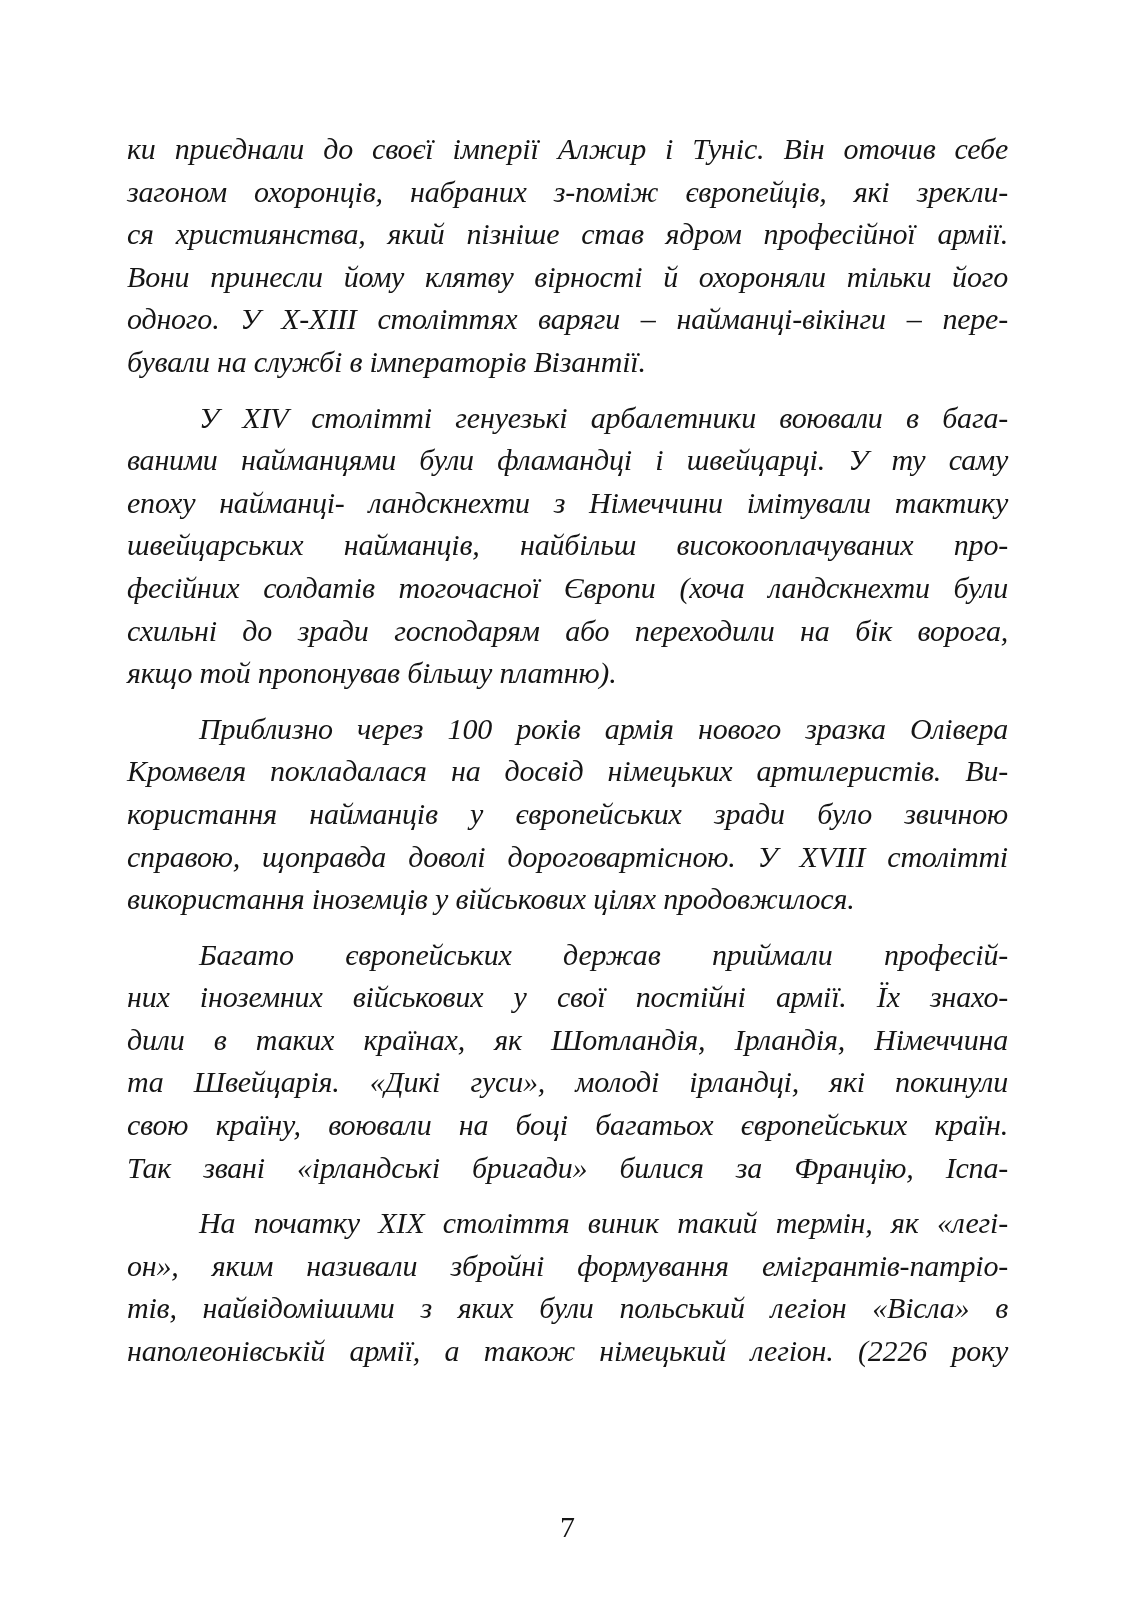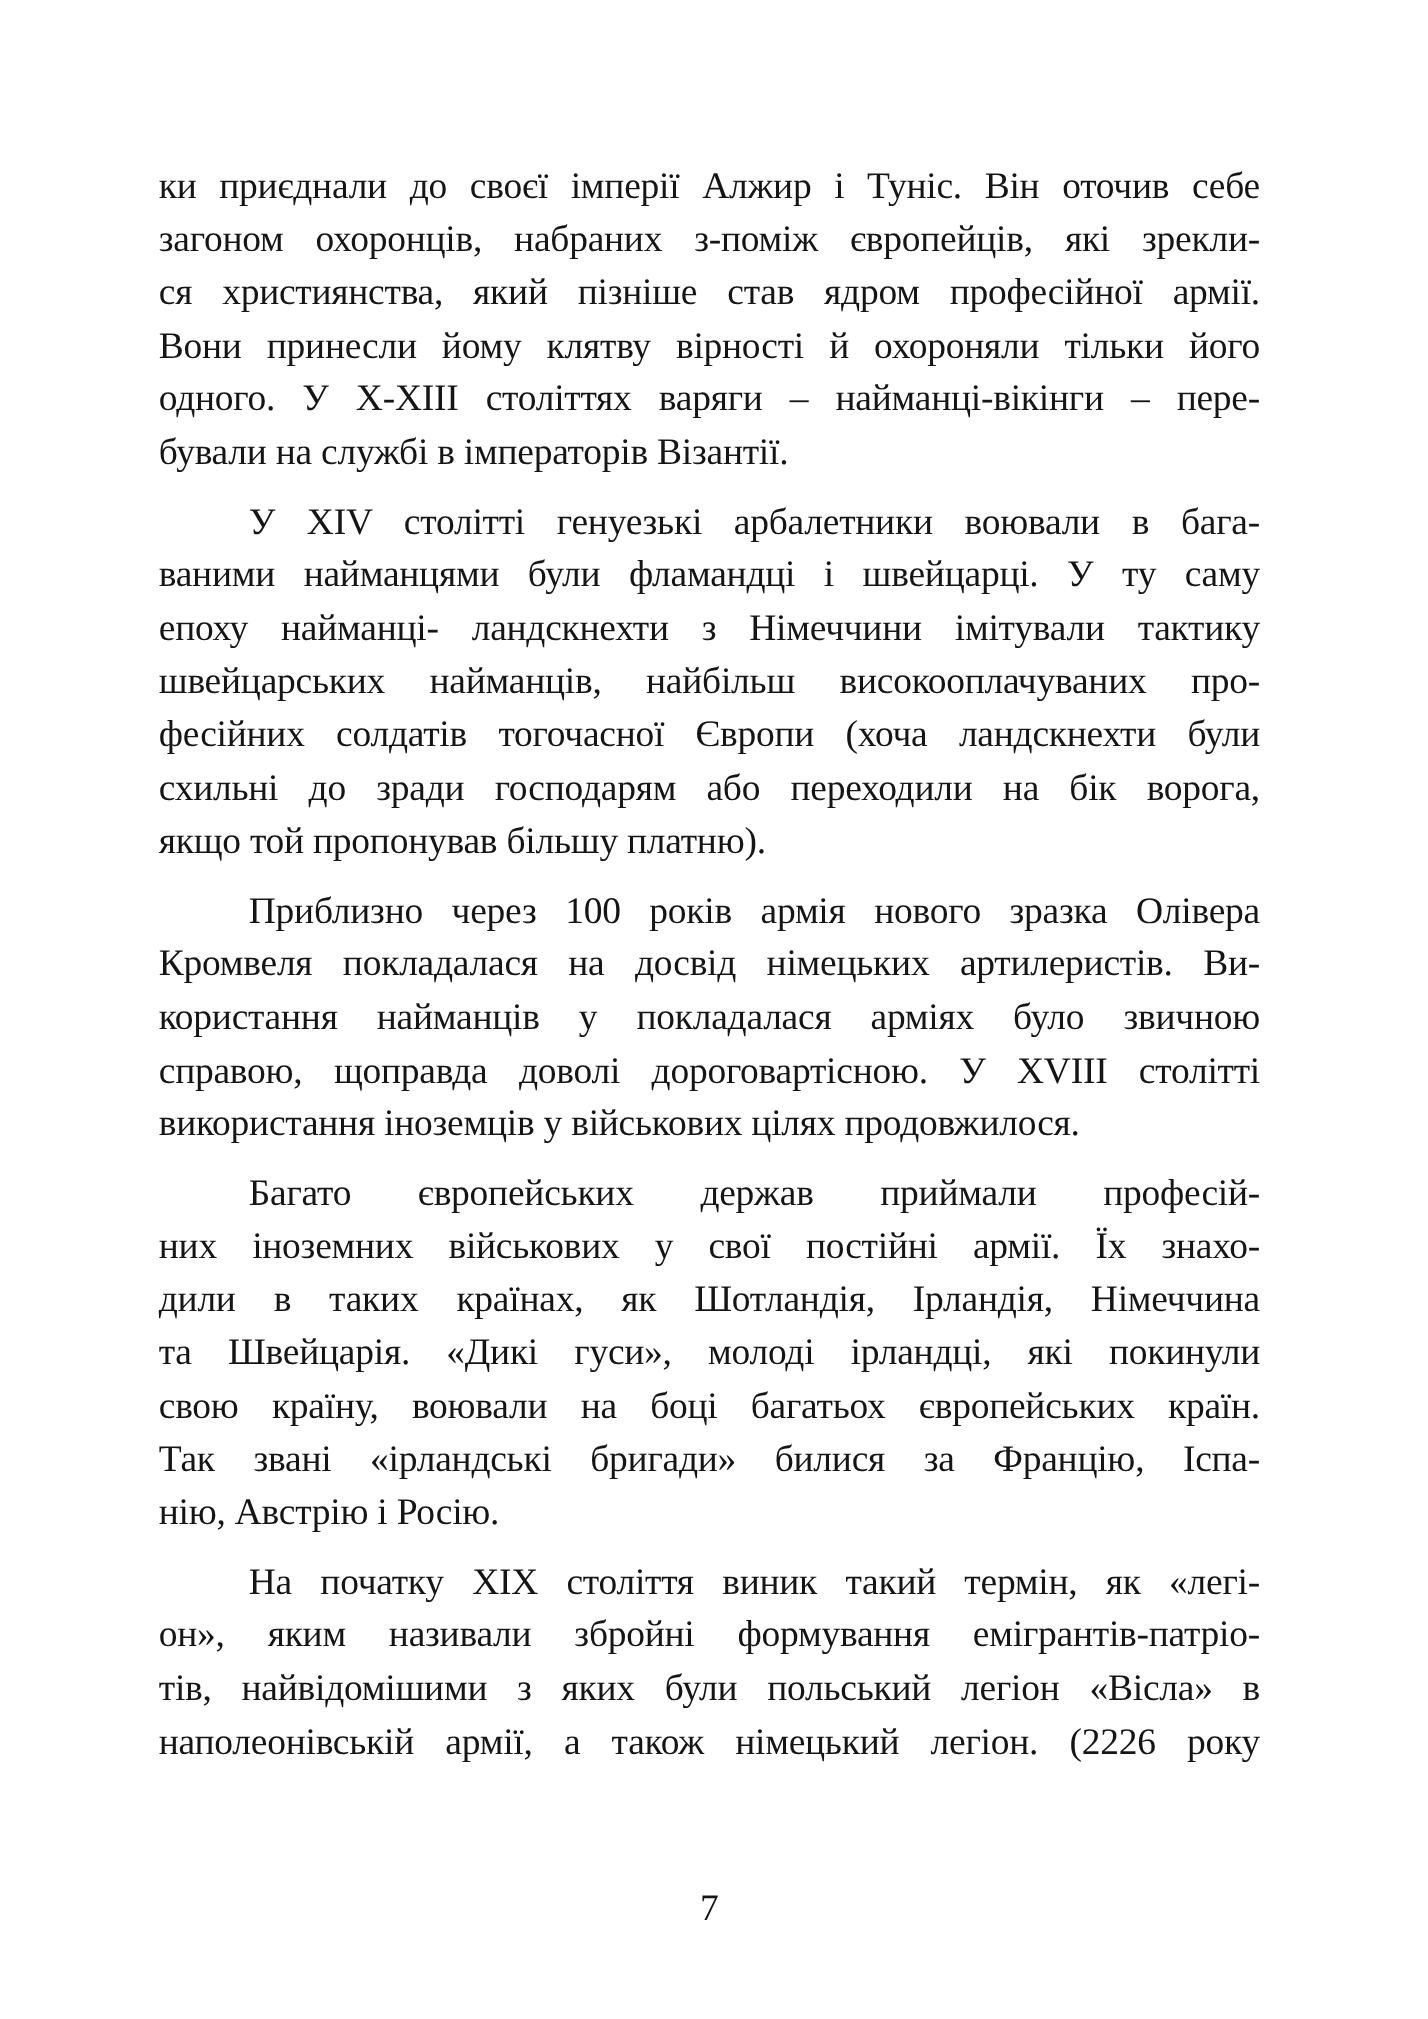--- a/index.html
+++ b/index.html
@@ -22,20 +22,21 @@
   }
   .text-block {
     position: absolute;
     top: 128px;
     left: 127px;
     width: 881px;
   }
   .para {
     margin: 0 0 13px 0;
     padding: 0;
+    font-style: italic;
   }
   .para:last-child {
     margin-bottom: 4px;
   }
   .line {
     font-size: 30px;
     line-height: 42.6px;
     letter-spacing: -0.2px;
     text-align: justify;
     text-align-last: justify;
@@ -80,33 +81,32 @@
       <div class="line">епоху найманці- ландскнехти з Німеччини імітували тактику</div>
       <div class="line">швейцарських найманців, найбільш високооплачуваних про-</div>
       <div class="line">фесійних солдатів тогочасної Європи (хоча ландскнехти були</div>
       <div class="line">схильні до зради господарям або переходили на бік ворога,</div>
       <div class="line end">якщо той пропонував більшу платню).</div>
     </div>
 
     <div class="para">
       <div class="line open">Приблизно через 100 років армія нового зразка Олівера</div>
       <div class="line">Кромвеля покладалася на досвід німецьких артилеристів. Ви-</div>
-      <div class="line">користання найманців у покладалася арміях було звичною</div>
+      <div class="line">користання найманців у європейських зради було звичною</div>
       <div class="line">справою, щоправда доволі дороговартісною. У XVIII столітті</div>
       <div class="line end">використання іноземців у військових цілях продовжилося.</div>
     </div>
 
     <div class="para">
       <div class="line open">Багато європейських держав приймали професій-</div>
       <div class="line">них іноземних військових у свої постійні армії. Їх знахо-</div>
       <div class="line">дили в таких країнах, як Шотландія, Ірландія, Німеччина</div>
       <div class="line">та Швейцарія. «Дикі гуси», молоді ірландці, які покинули</div>
       <div class="line">свою країну, воювали на боці багатьох європейських країн.</div>
       <div class="line">Так звані «ірландські бригади» билися за Францію, Іспа-</div>
-      <div class="line end">нію, Австрію і Росію.</div>
     </div>
 
     <div class="para">
       <div class="line open">На початку XIX століття виник такий термін, як «легі-</div>
       <div class="line">он», яким називали збройні формування емігрантів-патріо-</div>
       <div class="line">тів, найвідомішими з яких були польський легіон «Вісла» в</div>
       <div class="line">наполеонівській армії, а також німецький легіон. (2226 року</div>
     </div>
 
   </div>

